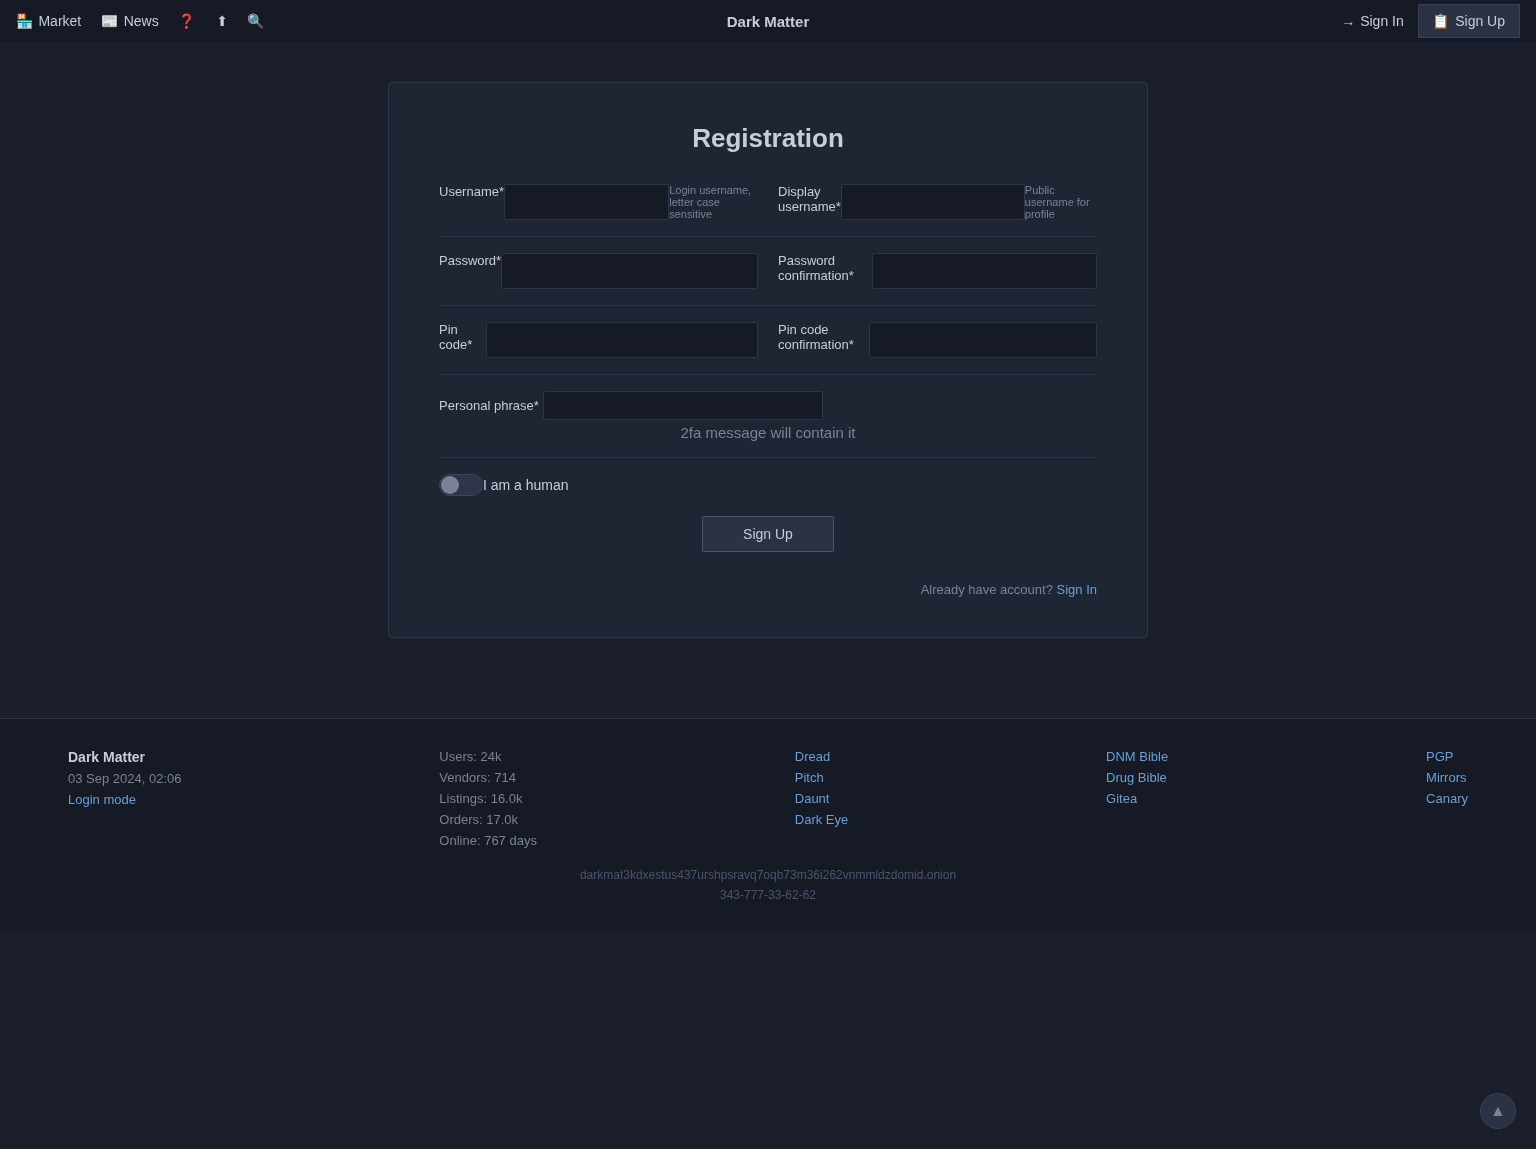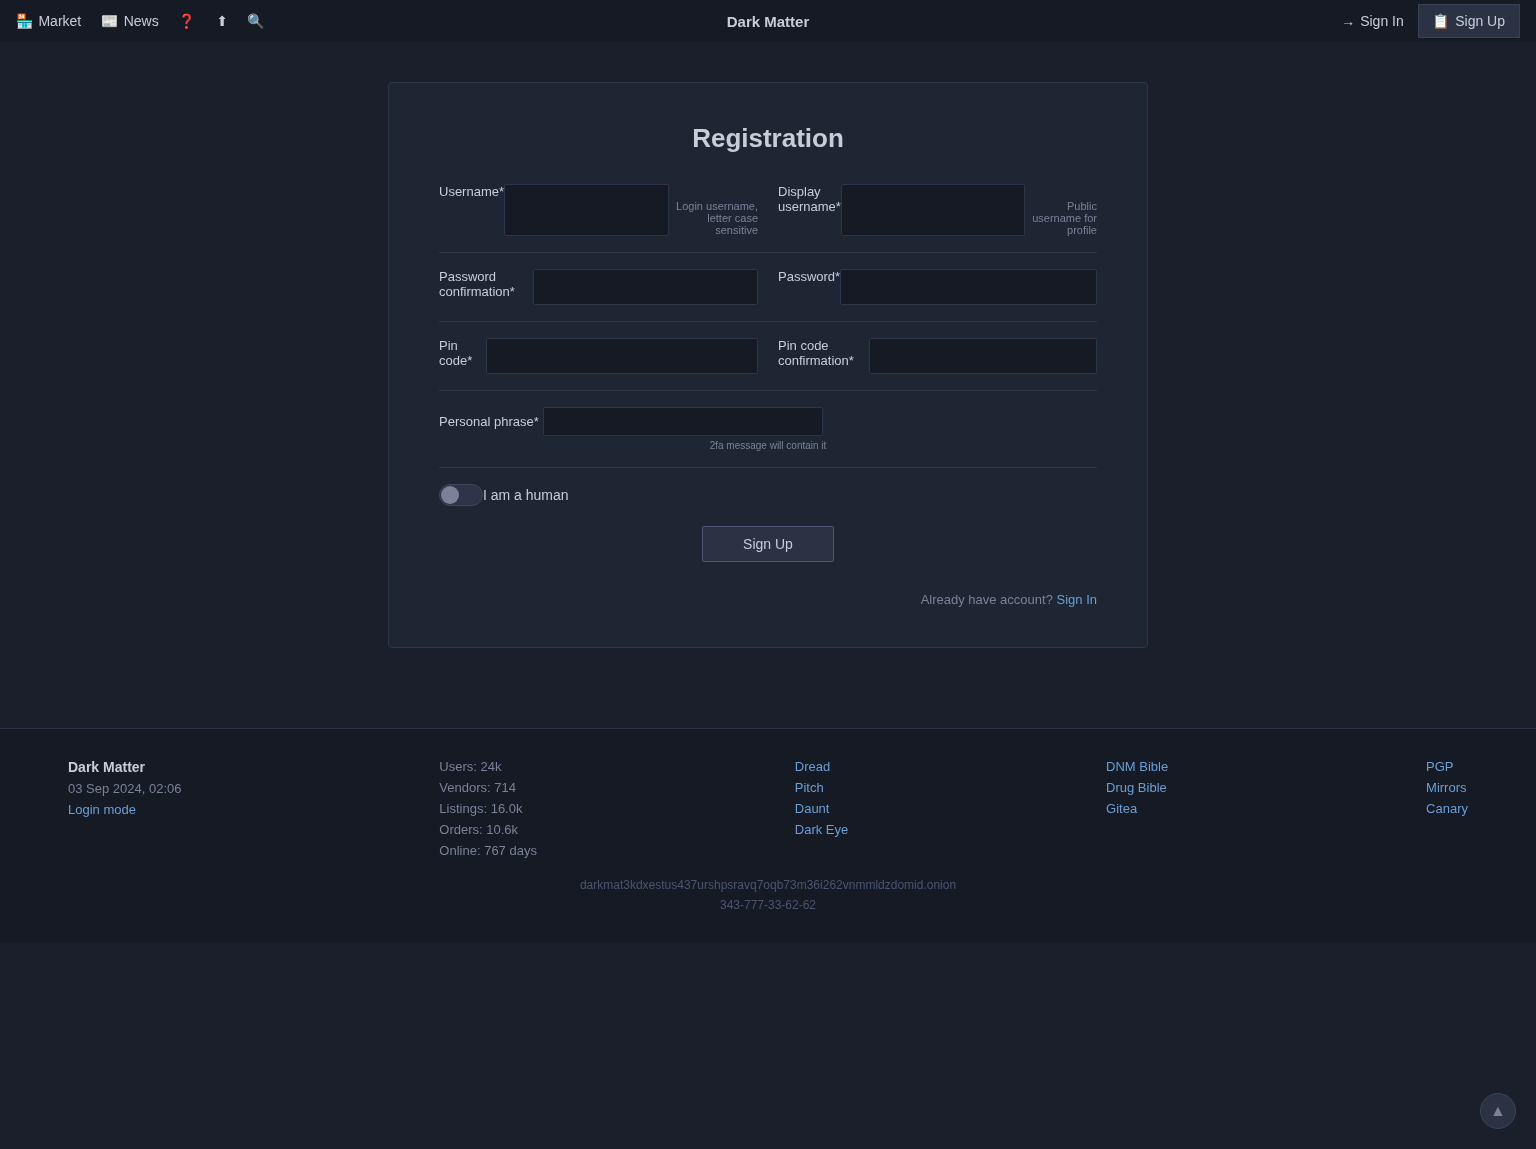--- a/index.html
+++ b/index.html
@@ -112,35 +112,35 @@
       padding: 6px 8px;
       color: #c8cdd8;
       font-size: 13px;
       outline: none;
       width: 100%;
     }
 
     .form-hint {
       font-size: 11px;
       color: #7a8299;
-      margin-top: 16px;
-      text-align: right;
+      margin-top: 0;
+      text-align: left;
     }
 
     .form-divider {
       border: none;
       border-top: 1px solid #2e3548;
       margin: 16px 0;
     }
 
     .personal-phrase-group {
       margin-bottom: 8px;
     }
     .personal-phrase-hint {
-      font-size: 10px;
+      font-size: 15px;
       color: #7a8299;
       margin-top: 4px;
       text-align: center;
     }
 
     
     .human-check {
       display: flex;
       align-items: center;
       gap: 0;
@@ -322,25 +322,25 @@
         <label class="form-label">Display username*</label>
         <input type="text" class="form-input" style="">
         <div class="form-hint">Public username for profile</div>
       </div>
     </div>
 
     <hr class="form-divider">
 
     <div class="form-row">
       <div class="form-group">
+        <label class="form-label">Password*</label>
+        <input type="password" class="form-input" style="">
+      </div>
+      <div class="form-group">
         <label class="form-label">Password confirmation*</label>
-        <input type="password" class="form-input" style="">
-      </div>
-      <div class="form-group">
-        <label class="form-label">Password*</label>
         <input type="password" class="form-input" style="">
       </div>
     </div>
 
     <hr class="form-divider">
 
     <div class="form-row">
       <div class="form-group">
         <label class="form-label">Pin code*</label>
         <input type="password" class="form-input" style="">
@@ -391,21 +391,21 @@
       <span class="footer-date">03 Sep 2024, 02:06</span>
       <a class="footer-link">
         <span>Login mode</span>
       </a>
     </div>
 
     <div class="footer-col">
       <span class="footer-stat">Users: 24k</span>
       <span class="footer-stat">Vendors: 714</span>
       <span class="footer-stat">Listings: 16.0k</span>
-      <span class="footer-stat">Orders: 10.6k</span>
+      <span class="footer-stat">Orders: 17.0k</span>
       <span class="footer-stat">Online: 767 days</span>
     </div>
 
     <div class="footer-col">
       <a class="footer-link">
         <span>Dread</span>
       </a>
       <a class="footer-link">
         <span>Pitch</span>
       </a>

